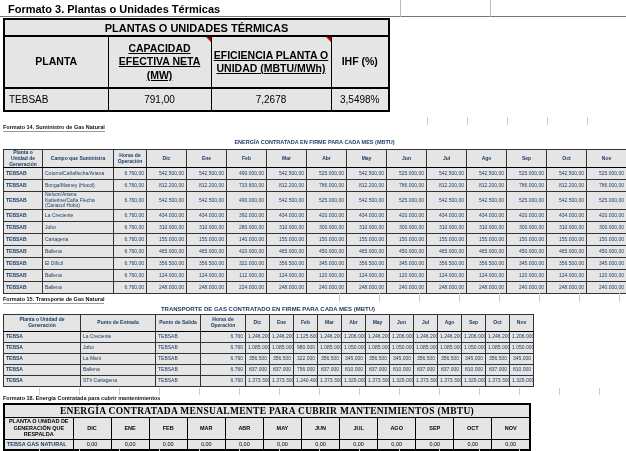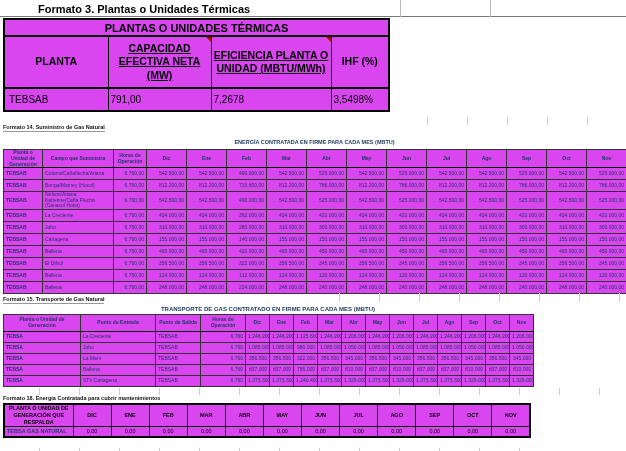--- a/index.html
+++ b/index.html
@@ -1,36 +1,36 @@
 <!DOCTYPE html>
 <html><head>
 <meta charset="utf-8">
 <style>
   html,body{margin:0;padding:0;}
   body{width:626px;height:451px;position:relative;background:#fff;
        font-family:"Liberation Sans",sans-serif;color:#000;overflow:hidden;}
   *{box-sizing:border-box;}
 
   
-  table{border-collapse:collapse;table-layout:fixed;position:absolute;background:#d946ef;}
+  table{border-collapse:collapse;table-layout:fixed;position:absolute;background:#e5e5e5;}
   th,td{overflow:hidden;vertical-align:middle;padding:0 2px;position:relative;}
 
   
   .title-strip{position:absolute;top:0;left:0;width:626px;height:17px;
       border-bottom:1px solid #777;}
   .title-strip .tick{position:absolute;top:0;height:17px;width:1px;background:#bbb;}
-  #fmt3-label{position:absolute;top:3px;left:8px;font-size:11px;font-weight:bold;margin-left:30px;}
+  #fmt3-label{position:absolute;top:3px;left:8px;font-size:11px;font-weight:bold;}
 
   
   #t3{left:3px;top:18px;width:385px;border:2px solid #000;}
   #t3 .band th{border-bottom:2px solid #000;font-size:11px;font-weight:bold;height:17px;text-align:center;}
   #t3 .cols th{border:1px solid #000;border-bottom:2px solid #000;height:52px;
       font-size:10.5px;font-weight:bold;text-align:center;line-height:1.25;}
   #t3 .cols th:nth-child(2),#t3 .cols th:nth-child(3){text-decoration:underline;}
-  #t3 tbody td{border:1px solid #000;height:23px;font-size:10px;text-align:left;}
+  #t3 tbody td{border:1px solid #000;height:23px;font-size:10px;text-align:center;}
   #t3 tbody td.c0{text-align:left;padding-left:4px;}
   .note{position:absolute;top:0;right:0;width:0;height:0;
       border-top:5px solid #c00000;border-left:5px solid transparent;}
 
   
   .mini-label{position:absolute;left:3px;font-size:5.5px;font-weight:bold;color:#111;
       border-bottom:1px solid #999;padding-bottom:1px;}
   .sub-head{position:absolute;font-size:5.5px;font-weight:bold;color:#17375E;text-align:center;}
 
   
@@ -458,20 +458,23 @@
       <col>
       <col>
       <col>
       <col>
       <col>
       <col>
       <col>
       <col>
   </colgroup>
   <thead>
+    <tr class="band">
+      <th colspan="13">ENERGÍA CONTRATADA MENSUALMENTE PARA CUBRIR MANTENIMIENTOS (MBTU)</th>
+    </tr>
     <tr class="cols">
         <th>PLANTA O UNIDAD DE GENERACIÓN QUE RESPALDA</th>
         <th>DIC</th>
         <th>ENE</th>
         <th>FEB</th>
         <th>MAR</th>
         <th>ABR</th>
         <th>MAY</th>
         <th>JUN</th>
         <th>JUL</th>

